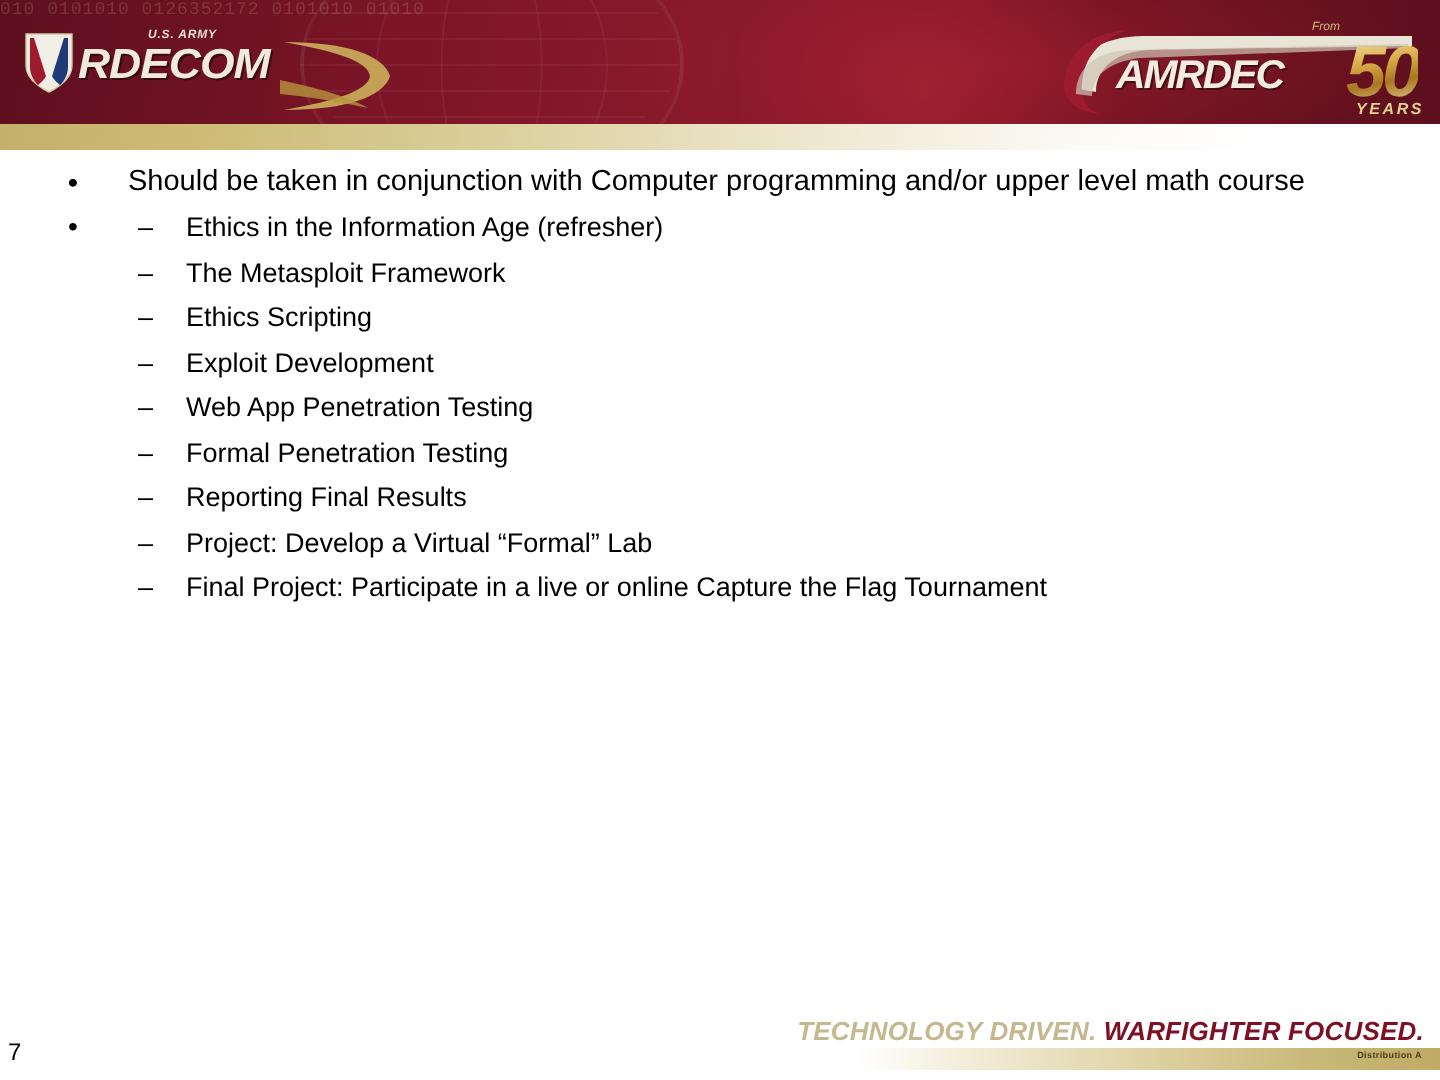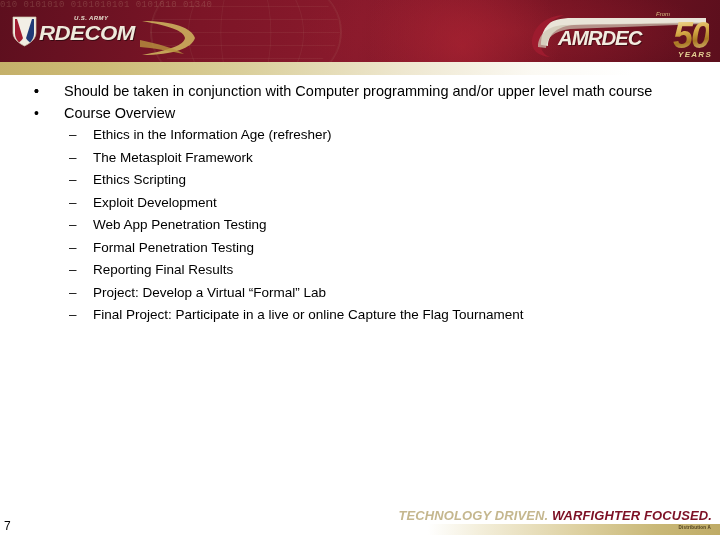--- a/index.html
+++ b/index.html
@@ -284,21 +284,21 @@
     white-space: nowrap;
   }
 </style>
 </head>
 <body>
 
 <div class="slide-header">
   <div class="hdr-flare"></div>
   <div class="hdr-globe"></div>
   <div class="hdr-grid-lines"></div>
-  <div class="hdr-digits">010 0101010 0101010101 0101010 01340</div>
+  <div class="hdr-digits">010 0101010 0126352172 0101010 01010</div>
 
   <div class="rdecom-logo">
     <svg class="rdecom-shield" viewBox="0 0 25 31">
       <path d="M1 1 H24 V17 C24 25 12.5 30 12.5 30 C12.5 30 1 25 1 17 Z" fill="#f0ece0" stroke="#cfc6ae" stroke-width="0.7"></path>
       <path d="M3 3 H12.5 V17.5 C12.5 22.5 7 26.5 7 26.5 C7 26.5 3 23 3 17.5 Z" fill="#9e1b2f"></path>
       <path d="M22 3 H12.5 V17.5 C12.5 22.5 18 26.5 18 26.5 C18 26.5 22 23 22 17.5 Z" fill="#1f3a77"></path>
       <path d="M12.5 3 L20 3 L12.5 27 L5 3 Z" fill="#f2efe6"></path>
     </svg>
     <div class="rdecom-army">U.S. ARMY</div>
     <div class="rdecom-word">RDECOM</div>
@@ -332,21 +332,20 @@
       <span class="bullet">•</span>
     </li>
 
     <li class="l1">
       <span class="bullet">•</span>
       <span>Should be taken in conjunction with Computer programming and/or upper level math course</span>
     </li>
 
     <li class="l1">
       <span class="bullet">•</span>
-      <span>Course Overview</span>
 
       <ul class="level2">
         <li class="l2">
           <span class="dash">–</span>
           <span>Ethics in the Information Age (refresher)</span>
         </li>
         <li class="l2">
           <span class="dash">–</span>
           <span>The Metasploit Framework</span>
         </li>

